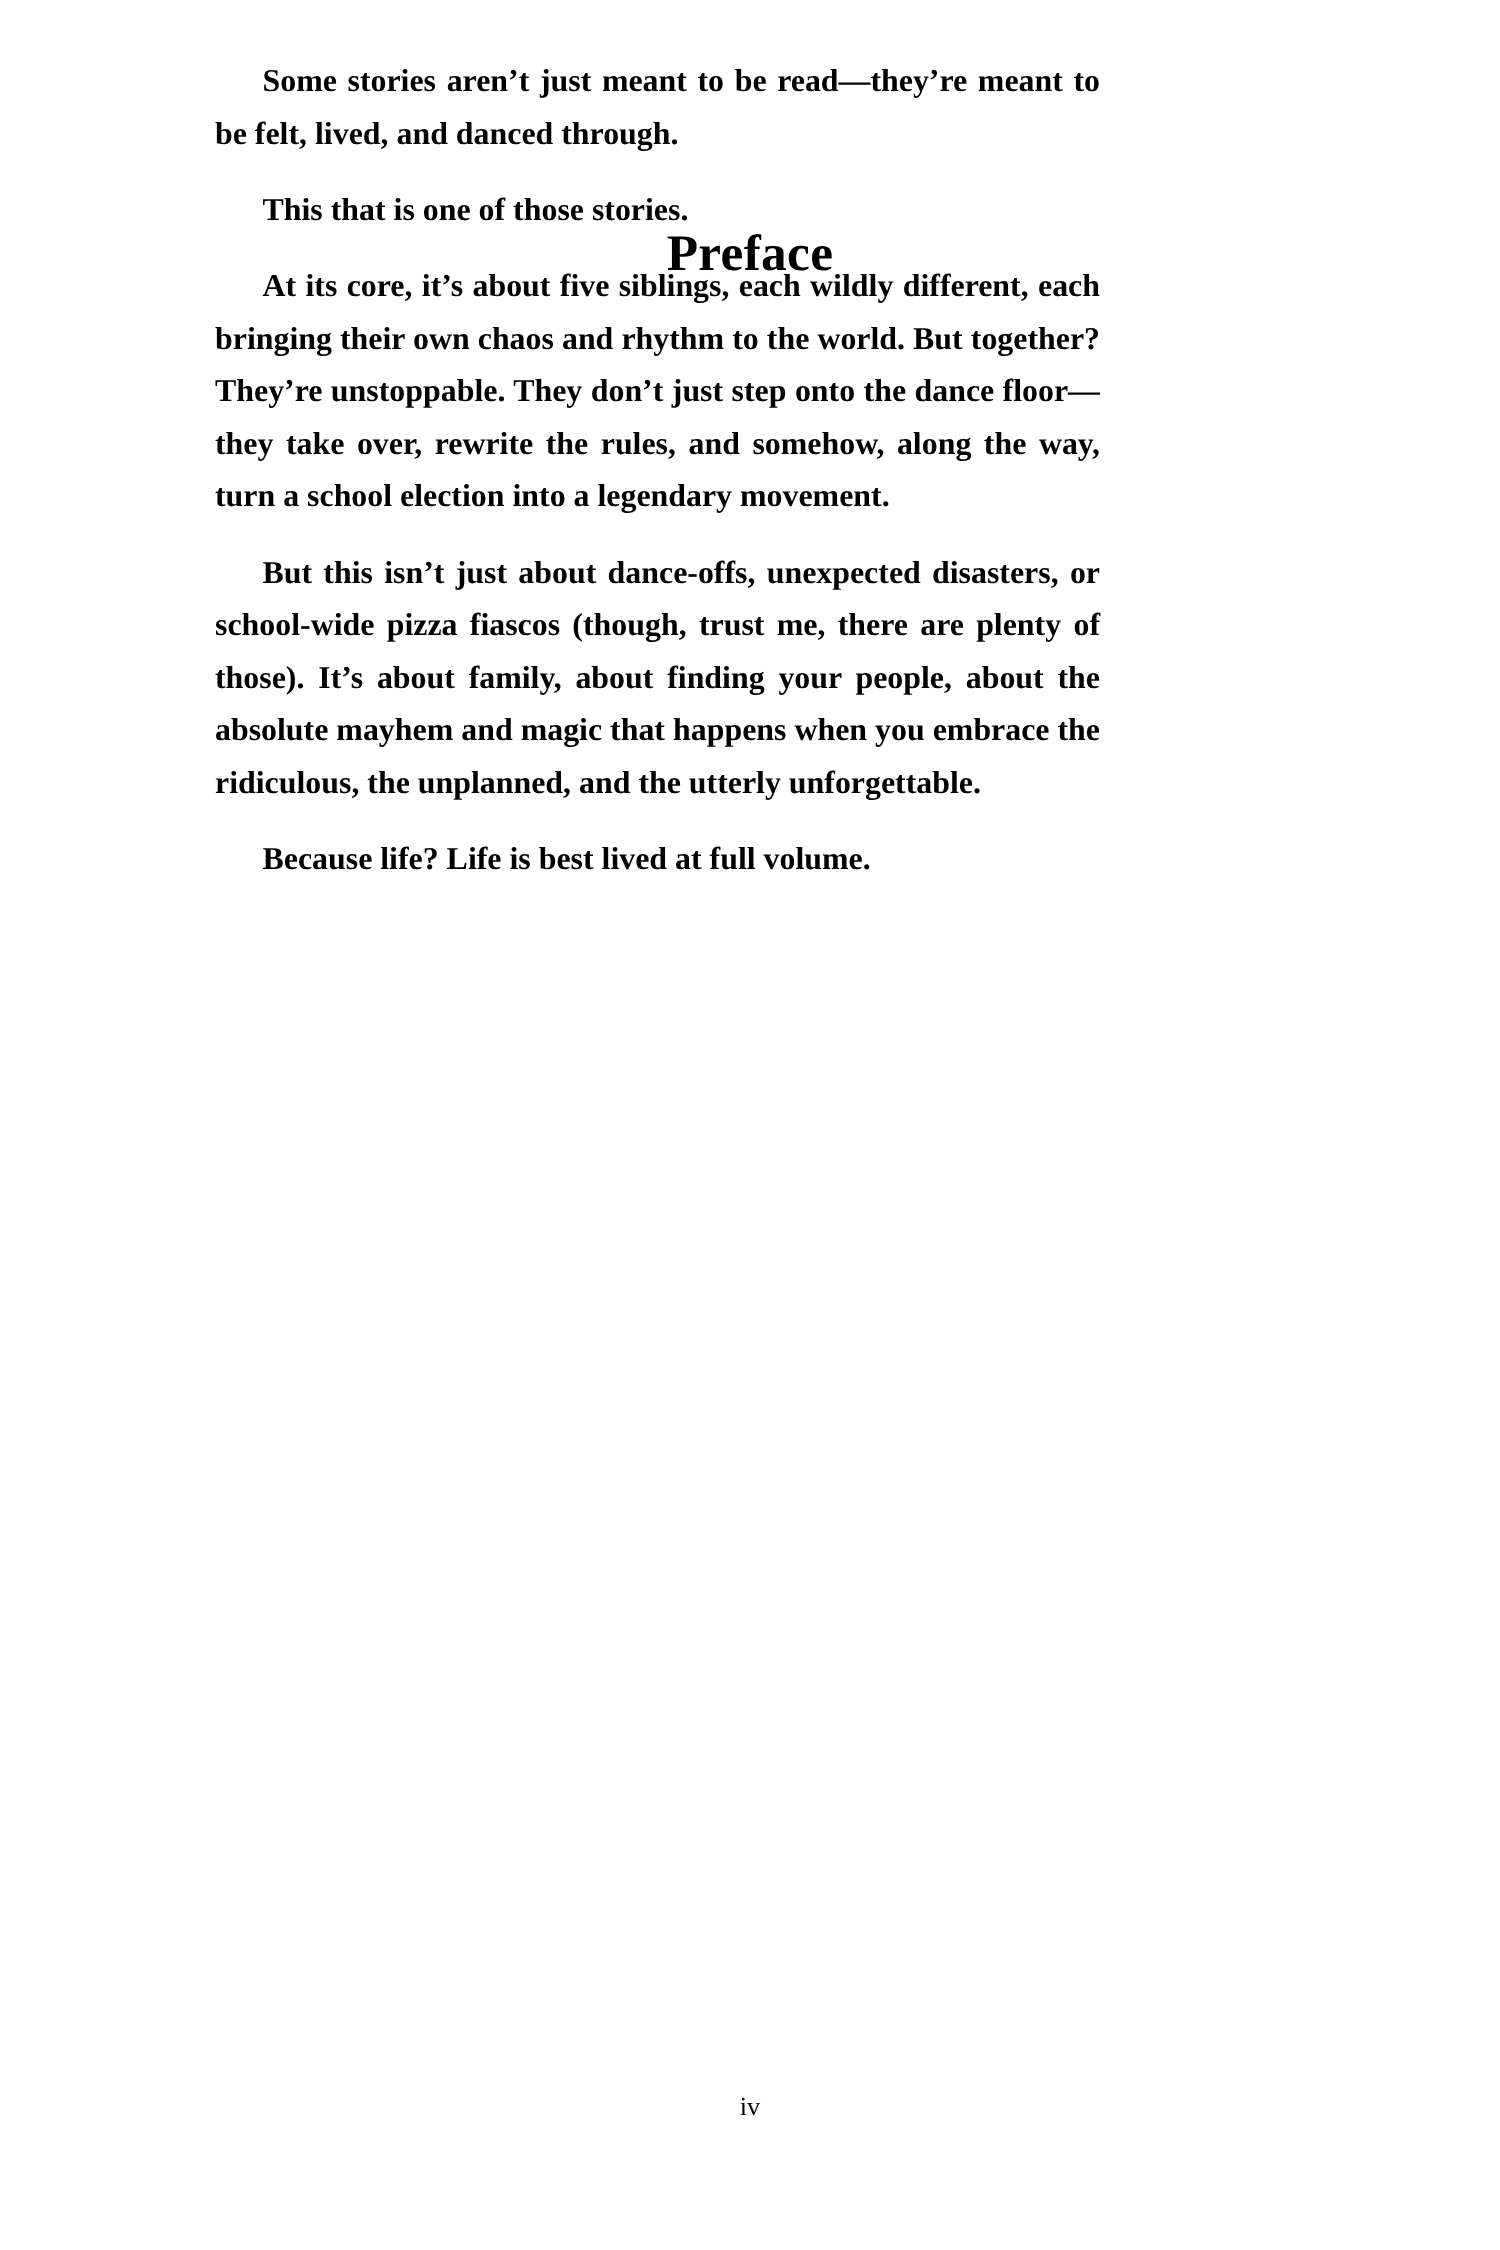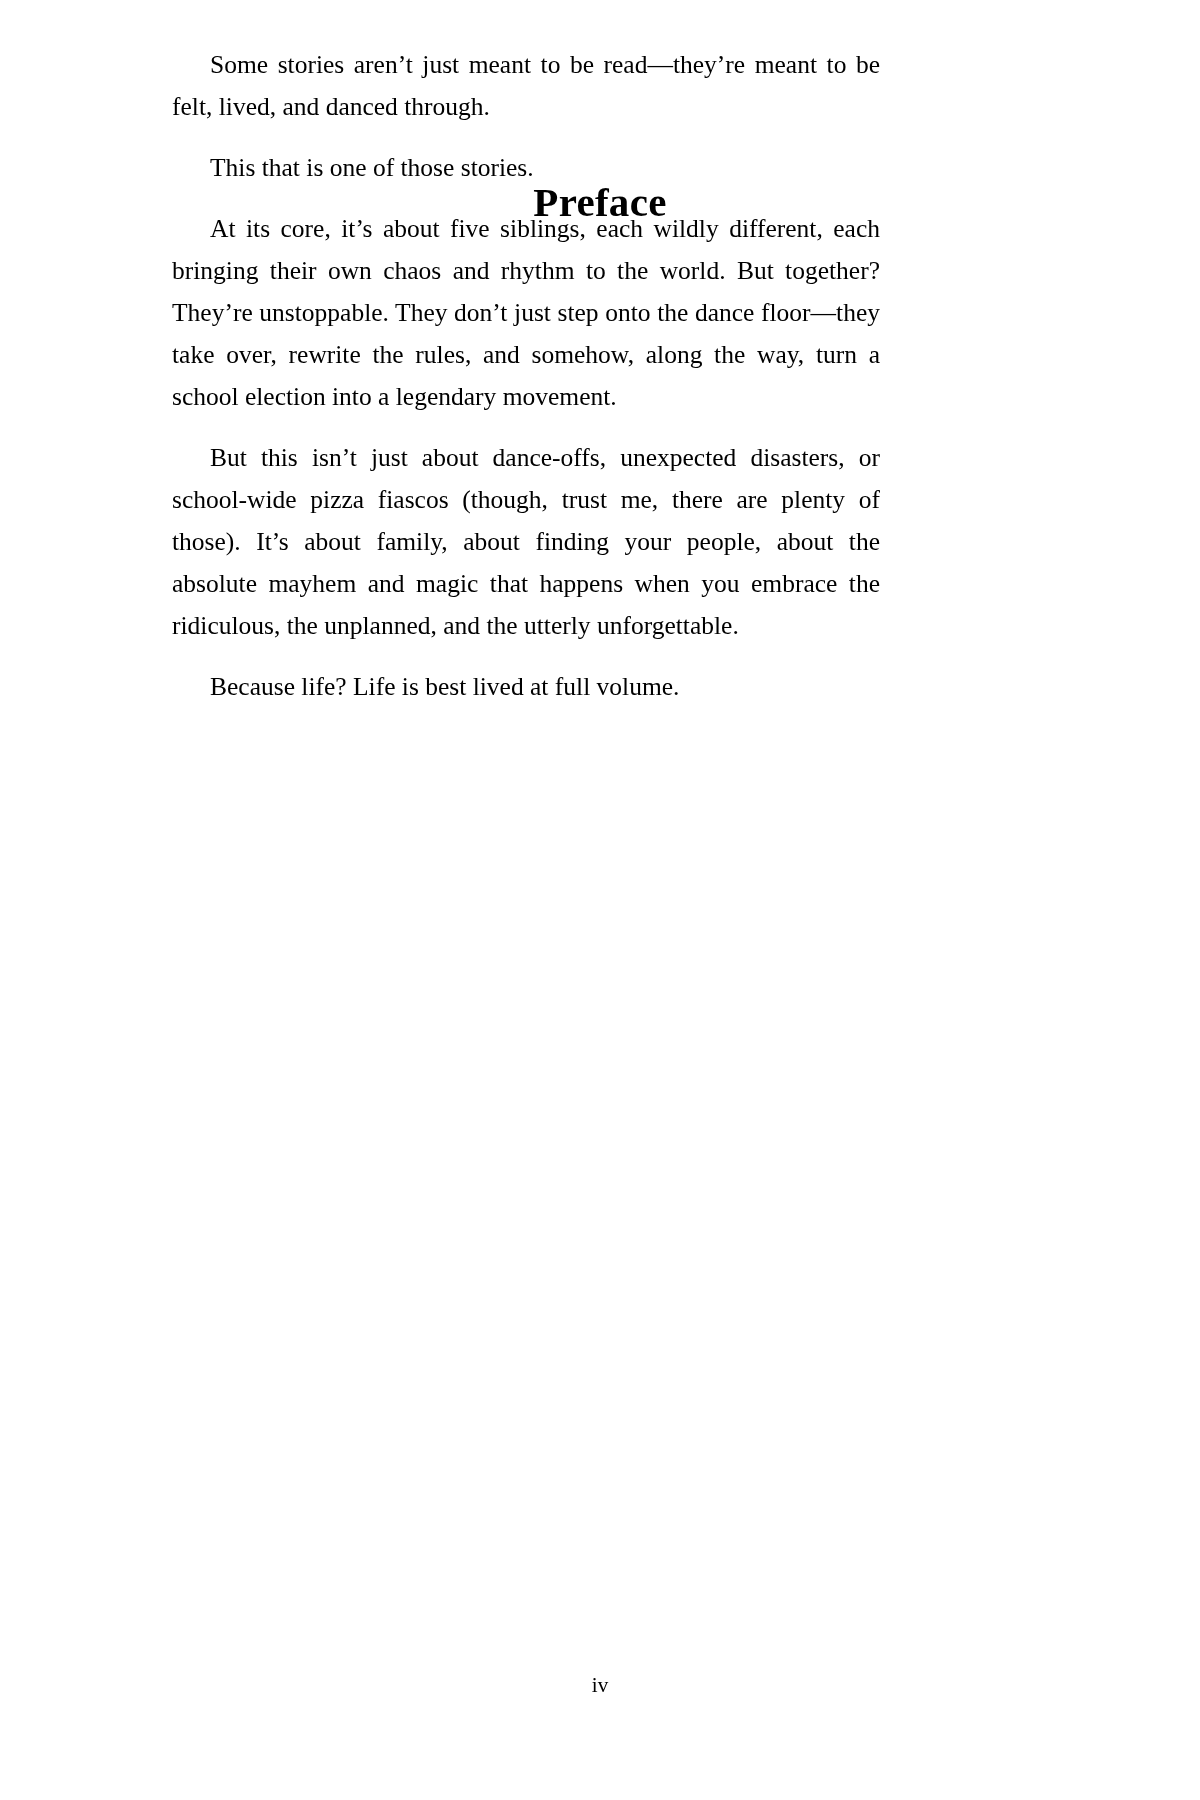--- a/index.html
+++ b/index.html
@@ -39,20 +39,21 @@
   }
   p.para {
     margin: 0 0 19px 0;
     font-size: 25.5px;
     line-height: 42px;
     text-align: justify;
     text-justify: inter-word;
     text-indent: 38px;
     hyphens: none;
     word-spacing: 0px;
+    font-weight: bold;
   }
   p.para:last-child {
     margin-bottom: 0;
   }
   .folio {
     position: absolute;
     left: 0;
     right: 0;
     top: 1672px;
     text-align: center;

